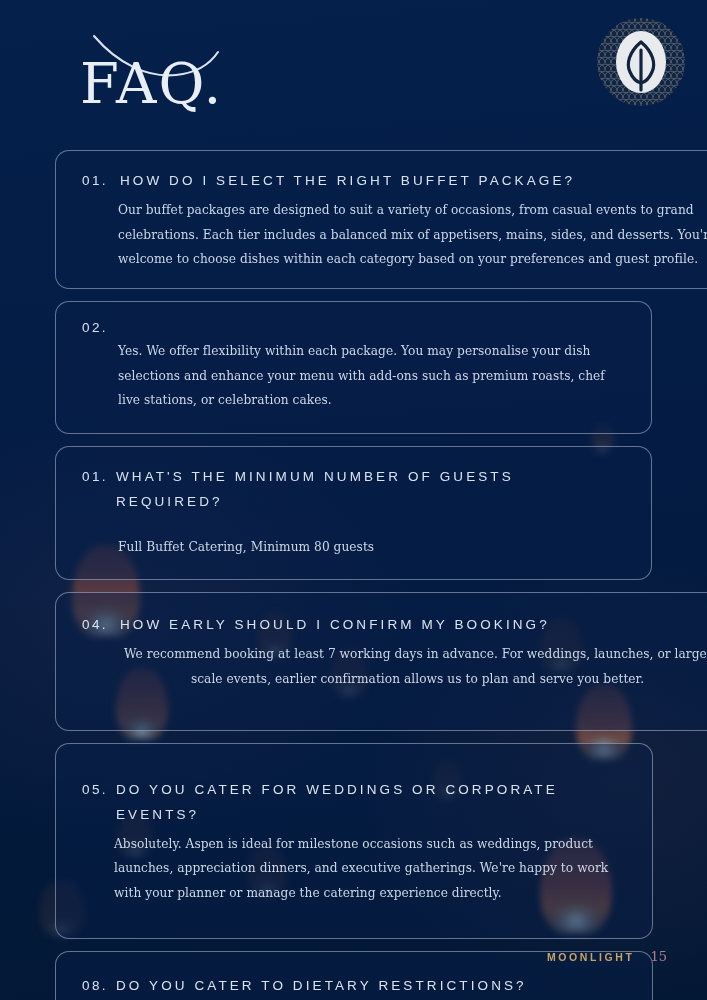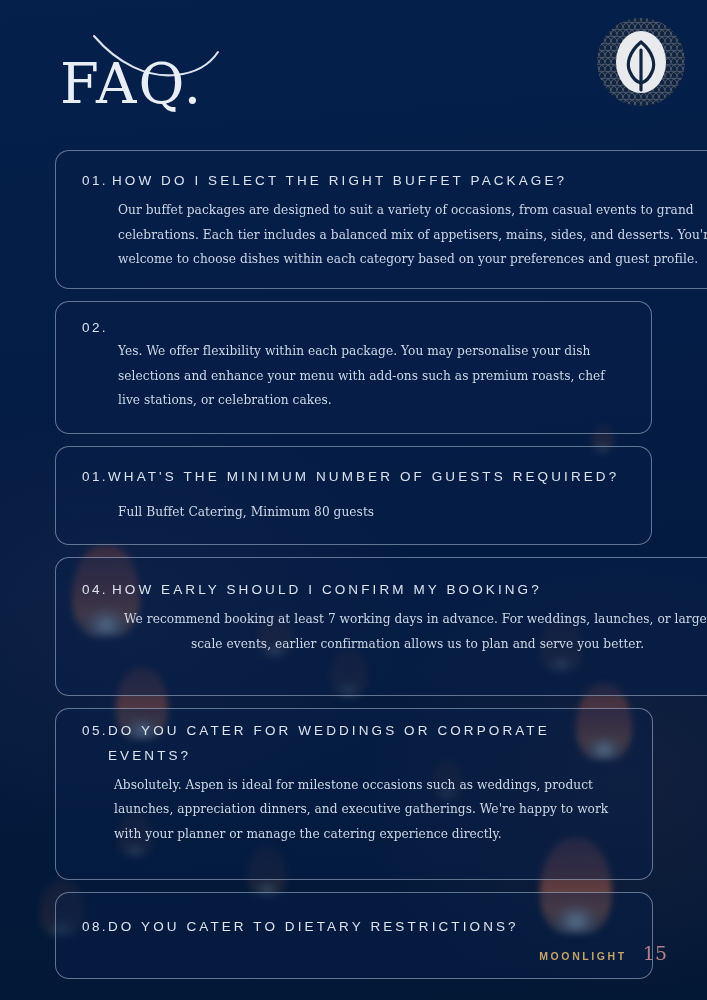--- a/index.html
+++ b/index.html
@@ -53,21 +53,21 @@
   .lantern.warm {
     background:
       radial-gradient(ellipse 48% 28% at 50% 87%, rgba(190,230,240,0.90) 0%, rgba(150,190,215,0.40) 40%, rgba(0,0,0,0) 72%),
       linear-gradient(180deg, rgba(74,52,66,0.90) 0%, rgba(132,72,66,0.86) 48%, rgba(196,118,76,0.70) 76%, rgba(170,120,88,0.34) 100%);
   }
 
   
   .header {
     position: relative;
     z-index: 3;
-    padding: 56px 0 0 60px;
+    padding: 56px 0 0 80px;
     height: 150px;
   }
   .faq-title {
     font-family: "DejaVu Serif", "Liberation Serif", serif;
     font-size: 56px;
     letter-spacing: 2px;
     color: #e9eef6;
     line-height: 1;
     font-weight: 400;
     position: relative;
@@ -125,60 +125,61 @@
     white-space: nowrap;
     flex: 0 0 auto;
   }
   .q-text {
     font-size: 13.5px;
     letter-spacing: 3.1px;
     color: #dbe3ef;
     font-weight: 300;
     line-height: 1.85;
     text-transform: uppercase;
+    margin-left: 8px;
   }
   .q-text.pad { padding-left: 4px; }
 
   .answer {
     font-family: "DejaVu Serif", "Liberation Serif", serif;
     font-size: 12.2px;
     line-height: 2.02;
     color: #cdd7e6;
     margin-top: 4px;
     margin-left: 36px;
     letter-spacing: 0.05px;
   }
 
   
   .faq-card.w1 { padding-bottom: 16px; }
-  .faq-card.w3 .answer { margin-top: 10px; }
+  .faq-card.w3 .answer { margin-top: 20px; }
   .faq-card.w4 { padding-top: 20px; padding-bottom: 38px; }
   .faq-card.w4 .answer { margin-left: 32px; text-align: center; }
-  .faq-card.w5 { padding-top: 10px; padding-bottom: 32px; }
+  .faq-card.w5 { padding-top: 34px; padding-bottom: 32px; }
   .faq-card.w5 .answer { margin-left: 32px; }
   .faq-card.w6 { padding-top: 22px; padding-bottom: 38px; }
 
   
   .footer {
     position: absolute;
     right: 40px;
     bottom: 36px;
     z-index: 4;
     display: flex;
     align-items: baseline;
     gap: 16px;
   }
   .footer-brand {
     font-size: 10.5px;
     letter-spacing: 2.6px;
     color: #c6a367;
     font-weight: 700;
   }
   .footer-page {
-    font-size: 19px;
+    font-size: 13px;
     color: #b08287;
     font-family: "DejaVu Serif", "Liberation Serif", serif;
     font-weight: 400;
   }
 </style>
 </head>
 <body>
 
 <div class="page">
 

